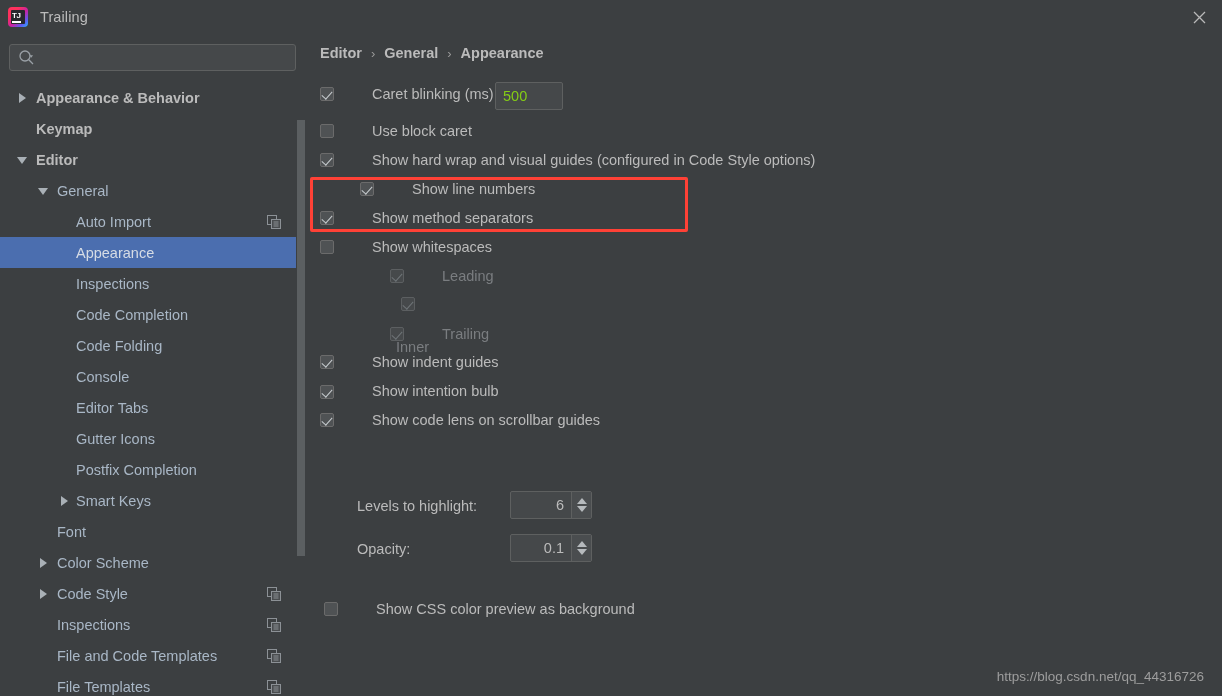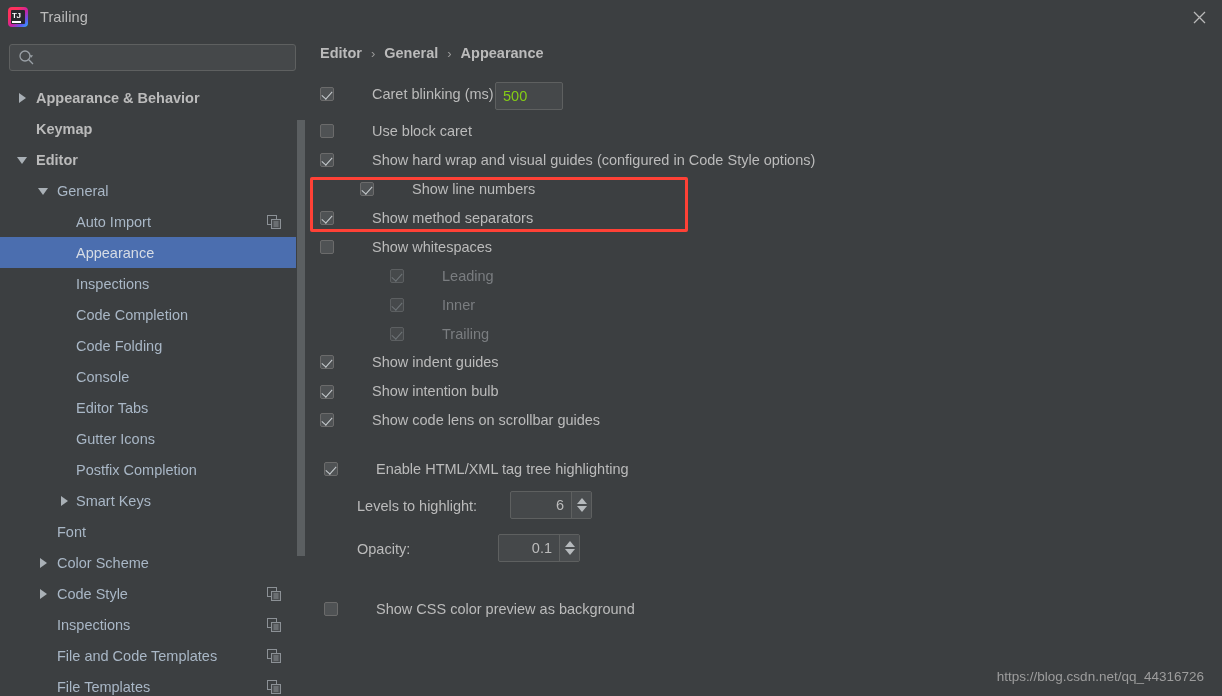--- a/index.html
+++ b/index.html
@@ -487,21 +487,21 @@
     <div class="opt-row" style="left:15px; top:205px;">
       <span class="cb"></span>
       <span>Show whitespaces</span>
     </div>
 
     <div class="opt-row disabled" style="left:45px; top:234px;">
       <span class="cb checked disabled"></span>
       <span>Leading</span>
     </div>
 
-    <div class="opt-row disabled" style="left:45px; top:263px;">
+    <div class="opt-row disabled" style="left:51px; top:263px;flex-direction:column;">
       <span class="cb checked disabled"></span>
       <span>Inner</span>
     </div>
 
     <div class="opt-row disabled" style="left:45px; top:292px;">
       <span class="cb checked disabled"></span>
       <span>Trailing</span>
     </div>
 
     <div class="opt-row" style="left:15px; top:320px;">
@@ -512,36 +512,32 @@
     <div class="opt-row" style="left:15px; top:349px;align-items:flex-end;">
       <span class="cb checked"></span>
       <span>Show intention bulb</span>
     </div>
 
     <div class="opt-row" style="left:15px; top:378px;">
       <span class="cb checked"></span>
       <span>Show code lens on scrollbar guides</span>
     </div>
 
-    <div class="opt-row" style="left:19px; top:427px;">
-      <span class="cb checked"></span>
-      <span>Enable HTML/XML tag tree highlighting</span>
-    </div>
 
     <div class="field-label" style="left:52px; top:464px;">Levels to highlight:</div>
     <div class="spinner" style="position:absolute; left:205px; top:457px;">
       <div class="val">6</div>
       <div class="arrows">
         <span class="arrow-up"></span>
         <span class="arrow-dn"></span>
       </div>
     </div>
 
     <div class="field-label" style="left:52px; top:507px;">Opacity:</div>
-    <div class="spinner" style="position:absolute; left:193px; top:500px;">
+    <div class="spinner" style="position:absolute; left:205px; top:500px;">
       <div class="val">0.1</div>
       <div class="arrows">
         <span class="arrow-up"></span>
         <span class="arrow-dn"></span>
       </div>
     </div>
 
     <div class="opt-row" style="left:19px; top:567px;">
       <span class="cb"></span>
       <span>Show CSS color preview as background</span>

